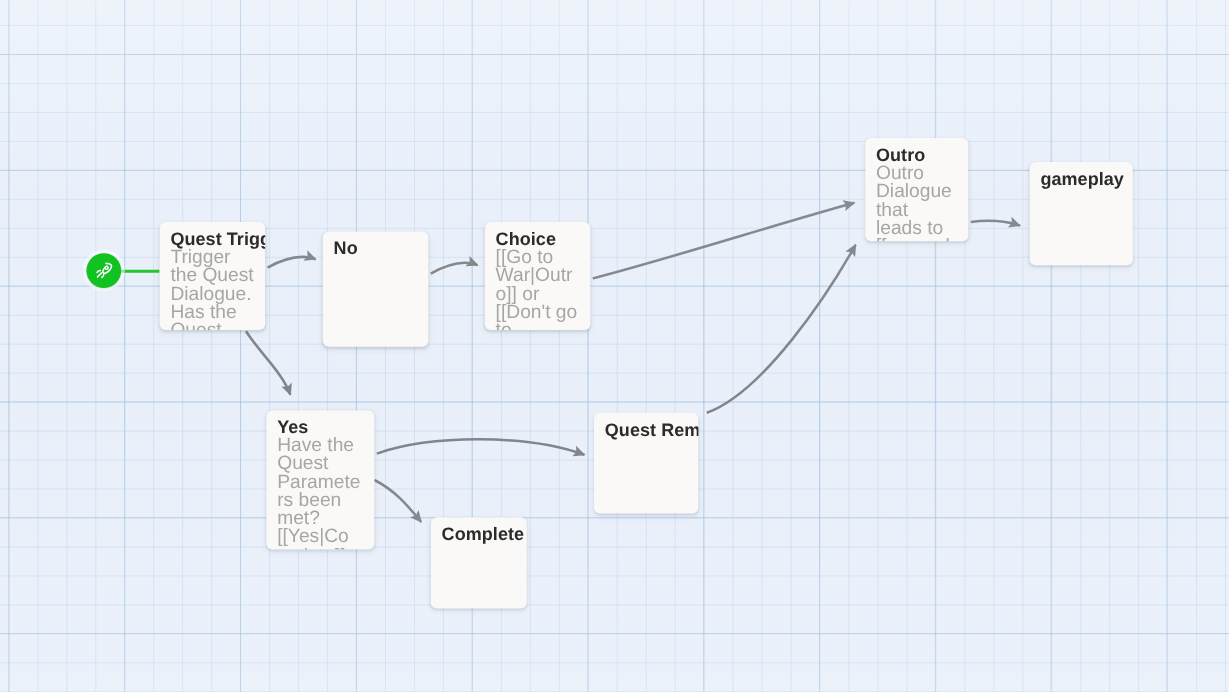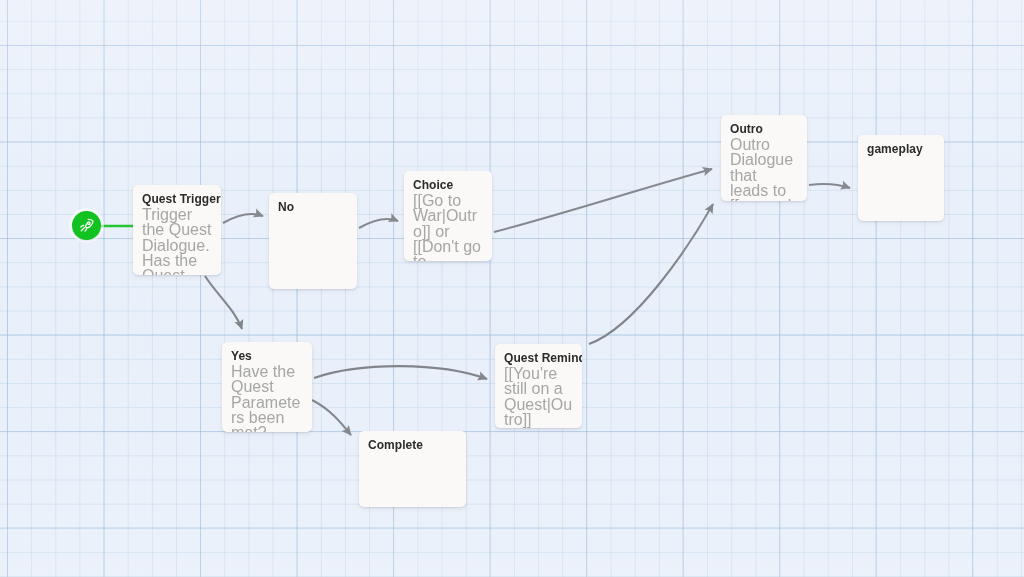--- a/index.html
+++ b/index.html
@@ -50,21 +50,21 @@
     position: absolute;
     background: #faf9f7;
     border-radius: 5px;
     box-sizing: border-box;
     padding: 7px 9px 6px 9px;
     box-shadow: 0 1px 2px rgba(60,70,90,0.13), 0 2px 5px rgba(60,70,90,0.07);
     overflow: hidden;
   }
 
   .node-title {
-    font-size: 12px;
+    font-size: 15px;
     font-weight: bold;
     color: #2b2b2b;
     line-height: 15px;
     letter-spacing: 0.05px;
     white-space: nowrap;
   }
 
   .node-body {
     font-size: 16px;
     color: #a6a6a6;
@@ -137,41 +137,40 @@
 
   <div class="node" style="left:133px; top:185px; width:88px; height:90px;">
     <div class="node-title">Quest Triggered</div>
     <div class="node-body">Trigger the Quest Dialogue. Has the Quest started? [[Yes]] [[No]]</div>
   </div>
 
   <div class="node" style="left:269px; top:193px; width:88px; height:96px;">
     <div class="node-title">No</div>
   </div>
 
-  <div class="node" style="left:404px; top:171px; width:88px; height:90px;">
+  <div class="node" style="left:404px; top:185px; width:88px; height:90px;">
     <div class="node-title">Choice</div>
     <div class="node-body">[[Go to War|Outro]] or [[Don't go to War|Outro]]</div>
   </div>
 
   <div class="node" style="left:721px; top:115px; width:86px; height:86px;">
     <div class="node-title">Outro</div>
     <div class="node-body">Outro Dialogue that leads to [[gameplay]]</div>
   </div>
 
   <div class="node" style="left:858px; top:135px; width:86px; height:86px;">
     <div class="node-title">gameplay</div>
   </div>
 
-  <div class="node" style="left:222px; top:342px; width:90px; height:90px;">
+  <div class="node" style="left:222px; top:342px; width:90px; height:116px;">
     <div class="node-title">Yes</div>
     <div class="node-body">Have the Quest Parameters been met? [[Yes|Complete]] [[No|Quest</div>
   </div>
 
   <div class="node" style="left:495px; top:344px; width:87px; height:84px;">
     <div class="node-title">Quest Reminder</div>
-    <div class="node-body">[[You're still on a Quest|Outro]]</div>
   </div>
 
-  <div class="node" style="left:359px; top:431px; width:107px; height:76px;">
+  <div class="node" style="left:359px; top:431px; width:80px; height:76px;">
     <div class="node-title">Complete</div>
   </div>
 
 </div>
 
 </body></html>

